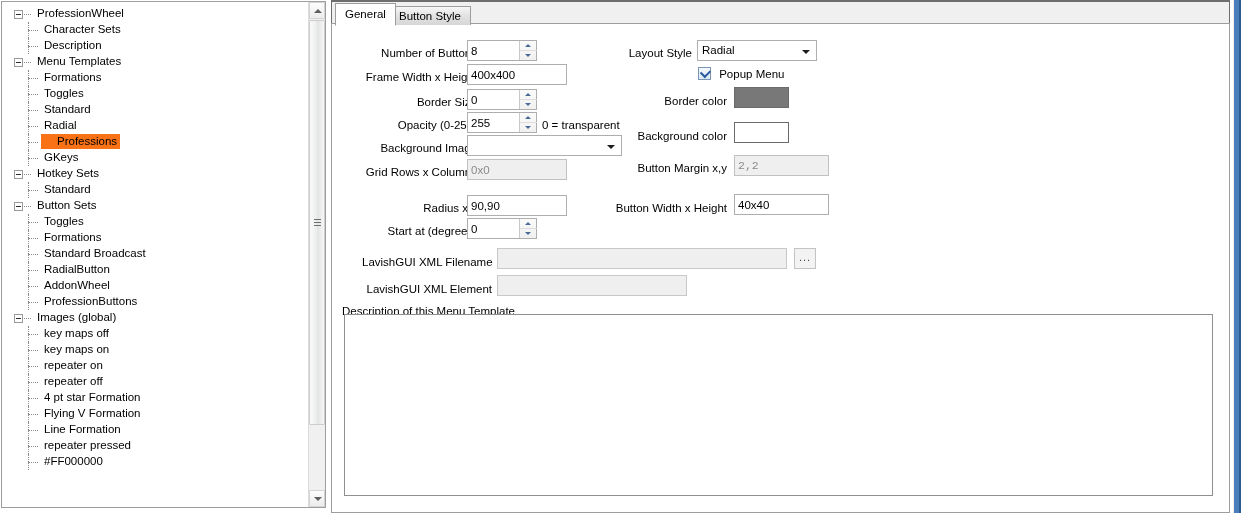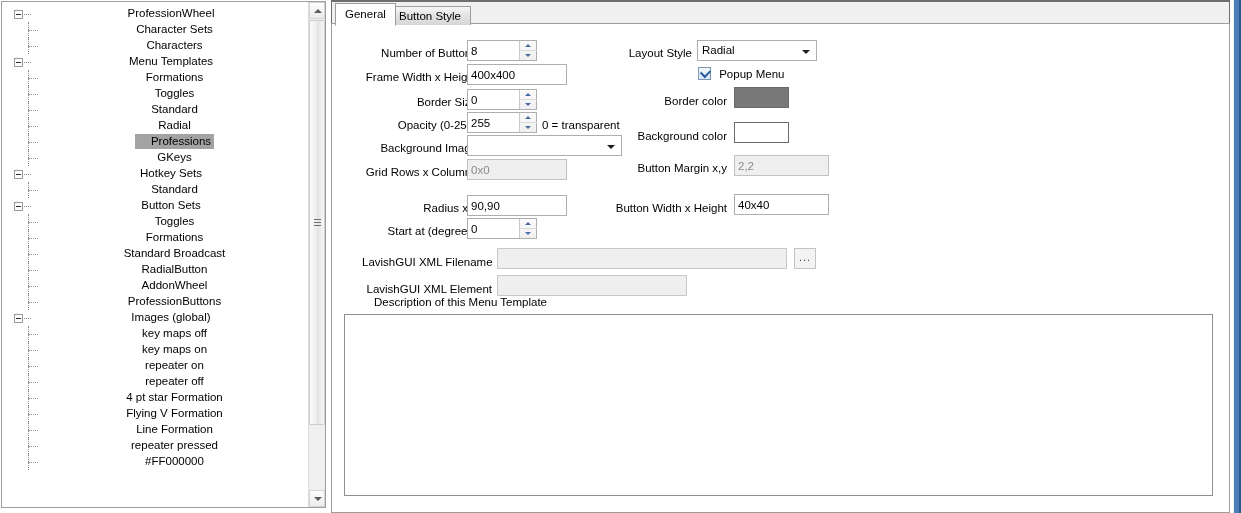--- a/index.html
+++ b/index.html
@@ -54,32 +54,31 @@
     padding: 4px 0 0 0;
   }
   .tree-node {
     position: relative;
     height: 16px;
     line-height: 16px;
     white-space: nowrap;
     font-size: 11.5px;
     font-family: "Liberation Sans", sans-serif;
     color: #000;
-    text-align: center;
   }
   .tree-node .node-label {
     display: inline-block;
     padding: 0 3px;
     line-height: 15px;
     vertical-align: top;
   }
   .tree-node.level-0 { padding-left: 11px; }
   .tree-node.level-1 { padding-left: 39px; }
   .tree-node.selected .node-label {
-    background: #a3a3a3;
+    background: #f97316;
     border: 0;
     padding-left: 16px;
   }
   
   .expander {
     position: absolute;
     left: 12px; top: 4px;
     width: 9px; height: 9px;
     box-sizing: border-box;
     border: 1px solid #9a9a9a;
@@ -391,21 +390,21 @@
 </head>
 <body>
 
 <div id="app-root">
 
   <div id="tree-panel">
     <div id="tree-scroll-area">
       <ul class="tree-list" id="tree-list">
           <li class="tree-node level-0"><span class="expander"></span><span class="root-dots"></span><span class="node-label">ProfessionWheel</span></li>
           <li class="tree-node level-1"><span class="child-spine"></span><span class="child-elbow"></span><span class="node-label">Character Sets</span></li>
-          <li class="tree-node level-1"><span class="child-spine"></span><span class="child-elbow"></span><span class="node-label">Characters</span></li>
+          <li class="tree-node level-1"><span class="child-spine"></span><span class="child-elbow"></span><span class="node-label">Description</span></li>
           <li class="tree-node level-0"><span class="expander"></span><span class="root-dots"></span><span class="node-label">Menu Templates</span></li>
           <li class="tree-node level-1"><span class="child-spine"></span><span class="child-elbow"></span><span class="node-label">Formations</span></li>
           <li class="tree-node level-1"><span class="child-spine"></span><span class="child-elbow"></span><span class="node-label">Toggles</span></li>
           <li class="tree-node level-1"><span class="child-spine"></span><span class="child-elbow"></span><span class="node-label">Standard</span></li>
           <li class="tree-node level-1"><span class="child-spine"></span><span class="child-elbow"></span><span class="node-label">Radial</span></li>
           <li class="tree-node level-1 selected"><span class="child-spine"></span><span class="child-elbow"></span><span class="node-label">Professions</span></li>
           <li class="tree-node level-1"><span class="child-spine"></span><span class="child-elbow"></span><span class="node-label">GKeys</span></li>
           <li class="tree-node level-0"><span class="expander"></span><span class="root-dots"></span><span class="node-label">Hotkey Sets</span></li>
           <li class="tree-node level-1"><span class="child-spine"></span><span class="child-elbow"></span><span class="node-label">Standard</span></li>
           <li class="tree-node level-0"><span class="expander"></span><span class="root-dots"></span><span class="node-label">Button Sets</span></li>
@@ -539,34 +538,34 @@
         <span>Popup Menu</span>
       </div>
 
       <div class="fld-label" style="left:300px; top:70px; width:95px;">Border color</div>
       <div class="swatch" id="swatch-border" style="left: 402px; top: 63px; width: 55px; background: rgb(120, 120, 120);"></div>
 
       <div class="fld-label" style="left:285px; top:105px; width:110px;">Background color</div>
       <div class="swatch" id="swatch-background" style="left: 402px; top: 98px; width: 55px; background: rgb(255, 255, 255);"></div>
 
       <div class="fld-label" style="left:270px; top:137px; width:125px;">Button Margin x,y</div>
-      <input class="txt disabled" type="text" style="left: 402px; top: 131px; width: 95px;" disabled="" value="2,2">
+      <input class="txt disabled" type="text" style="left: 402px; top: 131px; width: 95px; font-family: Liberation Mono, monospace;" disabled="" value="2,2">
 
       <div class="fld-label" style="left:240px; top:177px; width:155px;">Button Width x Height</div>
       <input class="txt" type="text" style="left: 402px; top: 170px; width: 95px;" value="40x40">
 
       <div class="fld-label" style="left:30px; top:231px; width:130px;">LavishGUI XML Filename</div>
       <input class="txt blankdisabled" type="text" style="left: 165px; top: 224px; width: 290px;" disabled="" value="">
       <div class="btn-ellipsis" style="left:462px; top:224px;">
         <span>...</span>
       </div>
 
       <div class="fld-label" style="left:30px; top:258px; width:130px;">LavishGUI XML Element</div>
       <input class="txt blankdisabled" type="text" style="left: 165px; top: 251px; width: 190px;" disabled="" value="">
 
-      <div class="fld-label left-align" style="left:10px; top:271px; width:300px;margin-left:32px;">Description of this Menu Template</div>
+      <div class="fld-label left-align" style="left:10px; top:280px; width:300px;">Description of this Menu Template</div>
       <textarea id="description-box" style="left: 12px; top: 290px; width: 869px; height: 182px;"></textarea>
 
     </div>
   </div>
 
   <div class="window-edge-right"></div>
 </div>
 
 </body></html>

